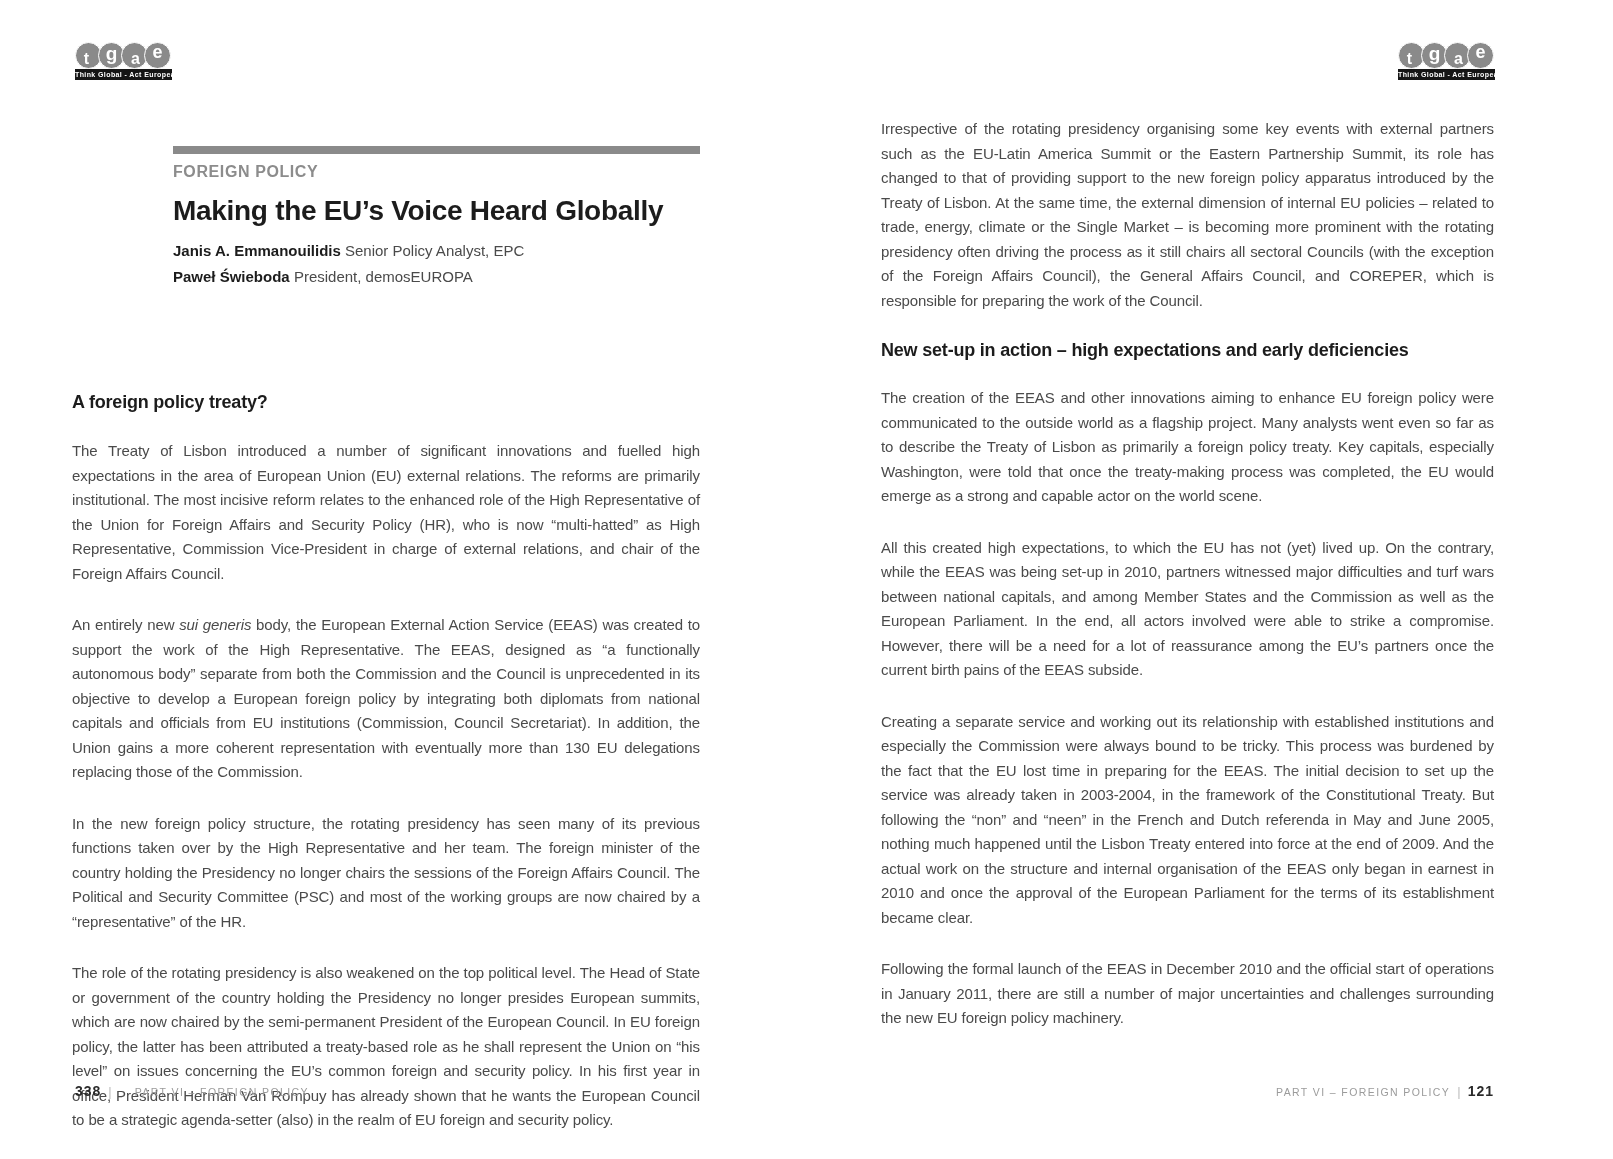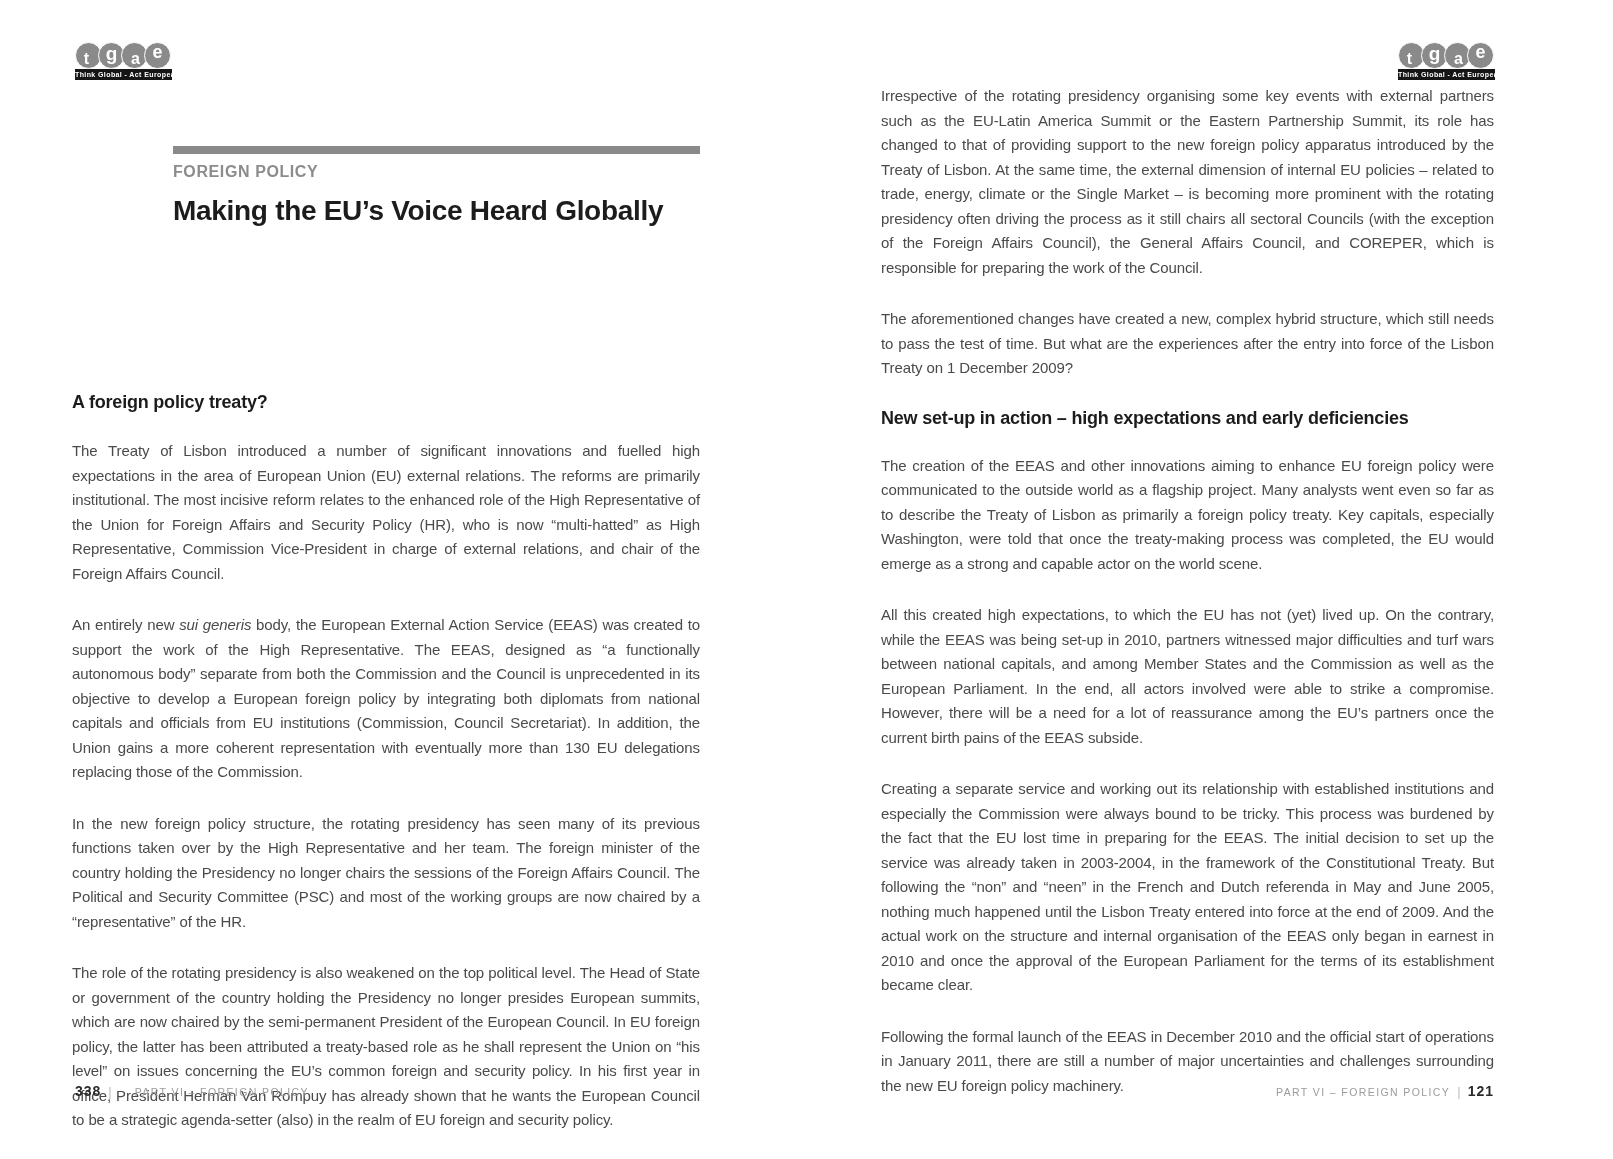--- a/index.html
+++ b/index.html
@@ -45,21 +45,21 @@
     margin-top: 14px; font-size: 28px; font-weight: bold;
     color: #1c1c1c; letter-spacing: -0.3px;
   }
   .authors { margin-top: 11px; }
   .author-line { font-size: 15px; line-height: 26px; color: #4a4a4a; }
   .author-name { font-weight: bold; color: #1c1c1c; }
 
   
   .column { position: absolute; }
   .col-left  { left: 72px;  top: 392px; width: 628px; }
-  .col-right { left: 881px; top: 84px; width: 613px; }
+  .col-right { left: 881px; top: 117px; width: 613px; }
   .section-heading {
     font-size: 18px; line-height: 20px; font-weight: bold;
     color: #1c1c1c; margin-bottom: 27px; letter-spacing: -0.2px;
   }
   .section-heading.mid { margin-top: 21px; margin-bottom: 26px; }
   .body-text p {
     font-size: 15px; line-height: 24.5px; color: #4a4a4a;
     text-align: justify; margin-bottom: 27px; letter-spacing: -0.1px;
   }
 
@@ -107,36 +107,43 @@
         <span>e</span>
       </div>
   </div>
   <div class="logo-bar">Think Global - Act European</div>
 </div>
 
 <div class="header-block">
   <div class="accent-bar"></div>
   <div class="kicker">FOREIGN POLICY</div>
   <h1 class="doc-title">Making the EU’s Voice Heard Globally</h1>
+  <div class="authors">
+    <div class="author-line">
+      <span class="author-name">Janis A. Emmanouilidis</span><span> Senior Policy Analyst, EPC</span>
+    </div>
+    <div class="author-line">
+      <span class="author-name">Paweł Świeboda</span><span> President, demosEUROPA</span>
+    </div>
+  </div>
 </div>
 
 <div class="column col-left">
   <h2 class="section-heading">A foreign policy treaty?</h2>
   <div class="body-text">
       <p><span>The Treaty of Lisbon introduced a number of significant innovations and fuelled high expectations in the area of European Union (EU) external relations. The reforms are primarily institutional. The most incisive reform relates to the enhanced role of the High Representative of the Union for Foreign Affairs and Security Policy (HR), who is now “multi-hatted” as High Representative, Commission Vice-President in charge of external relations, and chair of the Foreign Affairs Council.</span></p>
       <p><span>An entirely new </span><span style="font-style: italic;">sui generis</span><span> body, the European External Action Service (EEAS) was created to support the work of the High Representative. The EEAS, designed as “a functionally autonomous body” separate from both the Commission and the Council is unprecedented in its objective to develop a European foreign policy by integrating both diplomats from national capitals and officials from EU institutions (Commission, Council Secretariat). In addition, the Union gains a more coherent representation with eventually more than 130 EU delegations replacing those of the Commission.</span></p>
       <p><span>In the new foreign policy structure, the rotating presidency has seen many of its previous functions taken over by the High Representative and her team. The foreign minister of the country holding the Presidency no longer chairs the sessions of the Foreign Affairs Council. The Political and Security Committee (PSC) and most of the working groups are now chaired by a “representative” of the HR.</span></p>
       <p><span>The role of the rotating presidency is also weakened on the top political level. The Head of State or government of the country holding the Presidency no longer presides European summits, which are now chaired by the semi-permanent President of the European Council. In EU foreign policy, the latter has been attributed a treaty-based role as he shall represent the Union on “his level” on issues concerning the EU’s common foreign and security policy. In his first year in office, President Herman Van Rompuy has already shown that he wants the European Council to be a strategic agenda-setter (also) in the realm of EU foreign and security policy.</span></p>
     </div>
 </div>
 
 <div class="column col-right">
   <div class="body-text">
       <p><span>Irrespective of the rotating presidency organising some key events with external partners such as the EU-Latin America Summit or the Eastern Partnership Summit, its role has changed to that of providing support to the new foreign policy apparatus introduced by the Treaty of Lisbon. At the same time, the external dimension of internal EU policies – related to trade, energy, climate or the Single Market – is becoming more prominent with the rotating presidency often driving the process as it still chairs all sectoral Councils (with the exception of the Foreign Affairs Council), the General Affairs Council, and COREPER, which is responsible for preparing the work of the Council.</span></p>
-      <p><span>The aforementioned changes have created a new, complex hybrid structure, which still needs to pass the test of time. But what are the experiences after the entry into force of the Lisbon Treaty on 1 December 2009?</span></p>
     </div>
   <h2 class="section-heading mid">New set-up in action – high expectations and early deficiencies</h2>
   <div class="body-text">
       <p><span>The creation of the EEAS and other innovations aiming to enhance EU foreign policy were communicated to the outside world as a flagship project. Many analysts went even so far as to describe the Treaty of Lisbon as primarily a foreign policy treaty. Key capitals, especially Washington, were told that once the treaty-making process was completed, the EU would emerge as a strong and capable actor on the world scene.</span></p>
       <p><span>All this created high expectations, to which the EU has not (yet) lived up. On the contrary, while the EEAS was being set-up in 2010, partners witnessed major difficulties and turf wars between national capitals, and among Member States and the Commission as well as the European Parliament. In the end, all actors involved were able to strike a compromise. However, there will be a need for a lot of reassurance among the EU’s partners once the current birth pains of the EEAS subside.</span></p>
       <p><span>Creating a separate service and working out its relationship with established institutions and especially the Commission were always bound to be tricky. This process was burdened by the fact that the EU lost time in preparing for the EEAS. The initial decision to set up the service was already taken in 2003-2004, in the framework of the Constitutional Treaty. But following the “non” and “neen” in the French and Dutch referenda in May and June 2005, nothing much happened until the Lisbon Treaty entered into force at the end of 2009. And the actual work on the structure and internal organisation of the EEAS only began in earnest in 2010 and once the approval of the European Parliament for the terms of its establishment became clear.</span></p>
       <p><span>Following the formal launch of the EEAS in December 2010 and the official start of operations in January 2011, there are still a number of major uncertainties and challenges surrounding the new EU foreign policy machinery.</span></p>
     </div>
 </div>
 

